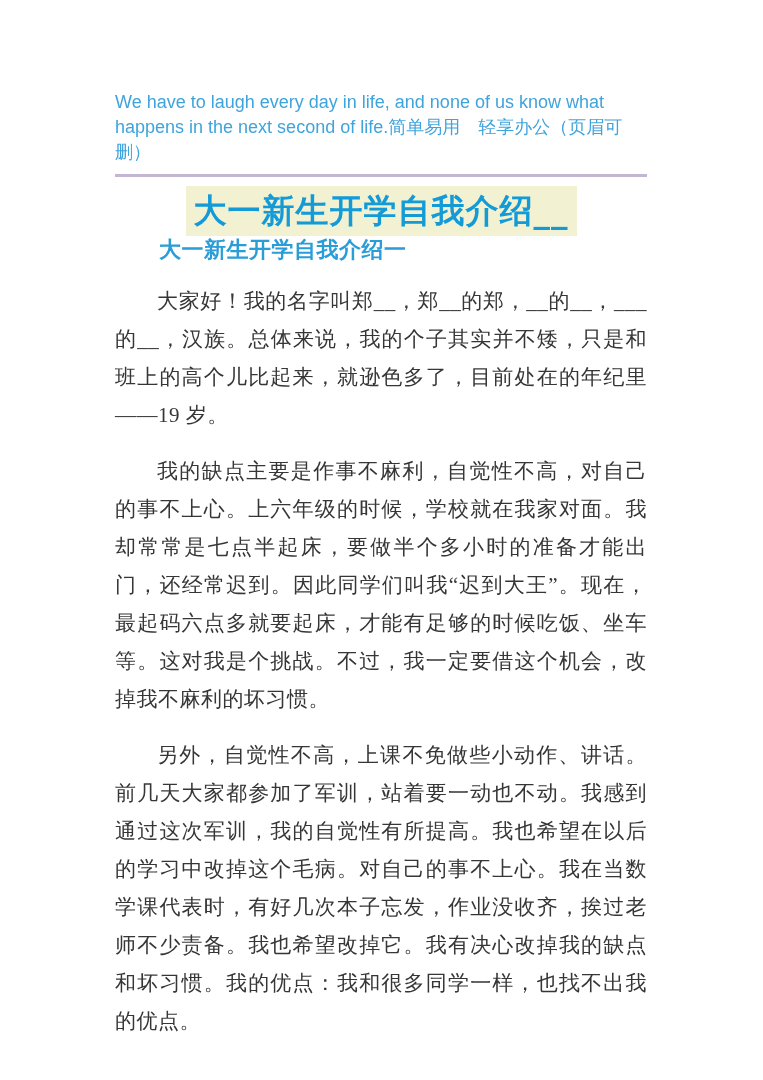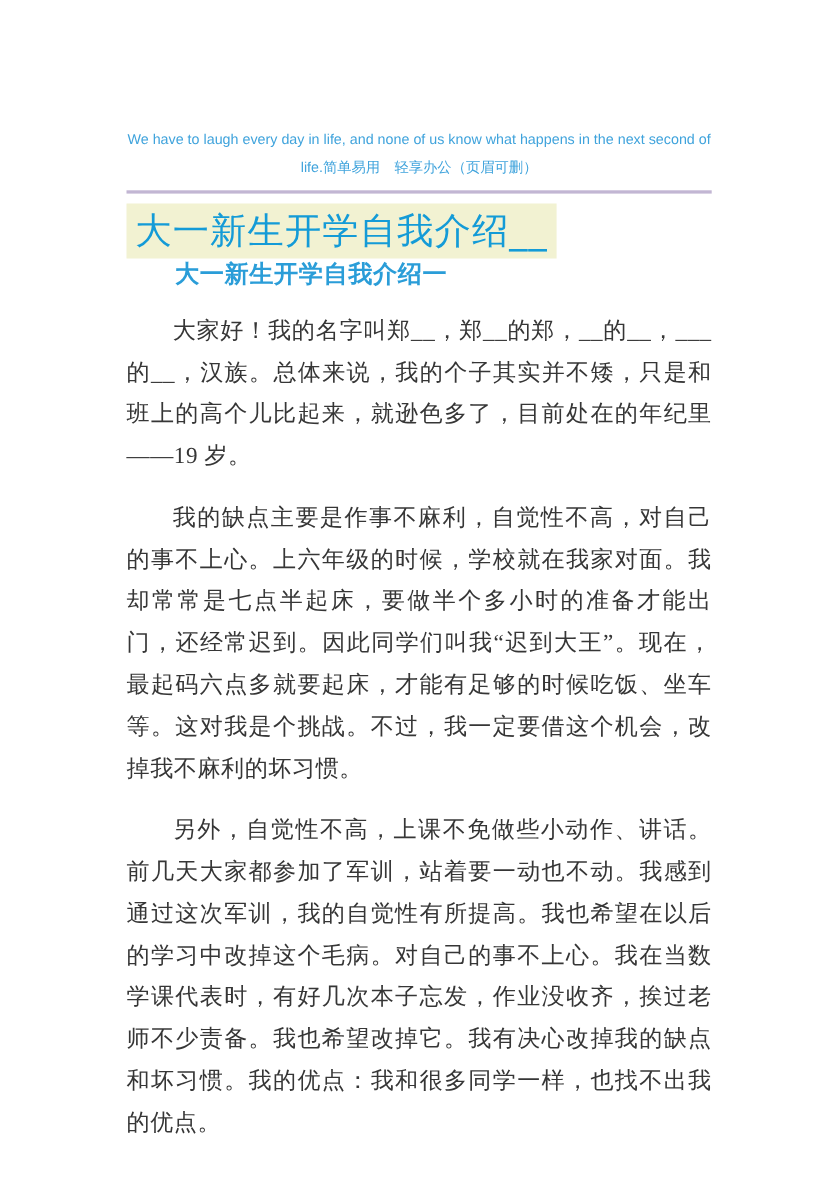--- a/index.html
+++ b/index.html
@@ -19,38 +19,39 @@
     height: 1080px;
     margin: 0 auto;
     background: var(--page-bg);
     overflow: hidden;
     font-family: "Liberation Serif", "DejaVu Serif", serif;
   }
   .content {
     padding: 0 116px 0 115px; 
   }
   .doc-header {
-    padding-top: 114px;
-    text-align: center;
+    padding-top: 90px;
+    text-align: left;
     color: var(--header-text);
     font-family: "Liberation Sans", "DejaVu Sans", sans-serif;
-    font-size: 13px;
+    font-size: 18px;
     line-height: 25px;
     font-weight: 500;
   }
   .header-rule {
     margin-top: 9px;
     height: 3px;
     background: var(--rule);
     border: none;
   }
   .doc-title {
     margin-top: 9px;
+    text-align: center;
     font-family: "DejaVu Sans", "Liberation Sans", sans-serif;
-    font-weight: normal;
+    font-weight: bold;
     font-size: 33px;
     line-height: 39px;
     color: var(--title-text);
     letter-spacing: 1px;
   }
   .doc-title .highlight {
     display: inline-block;
     background: var(--title-highlight);
     padding: 5px 8px 6px 8px;
   }

